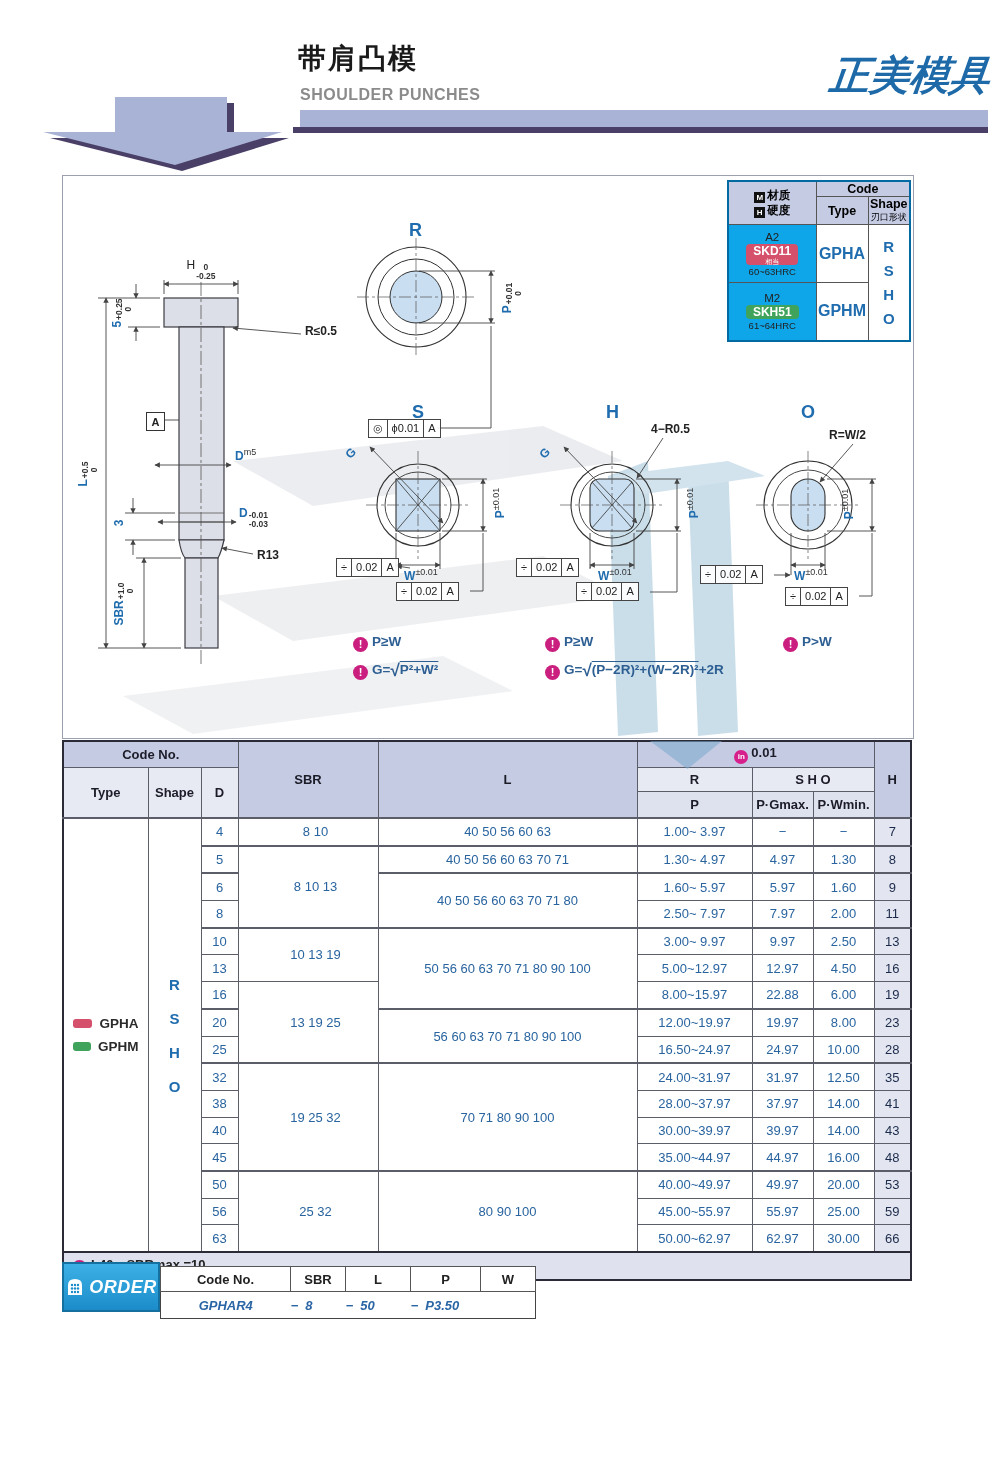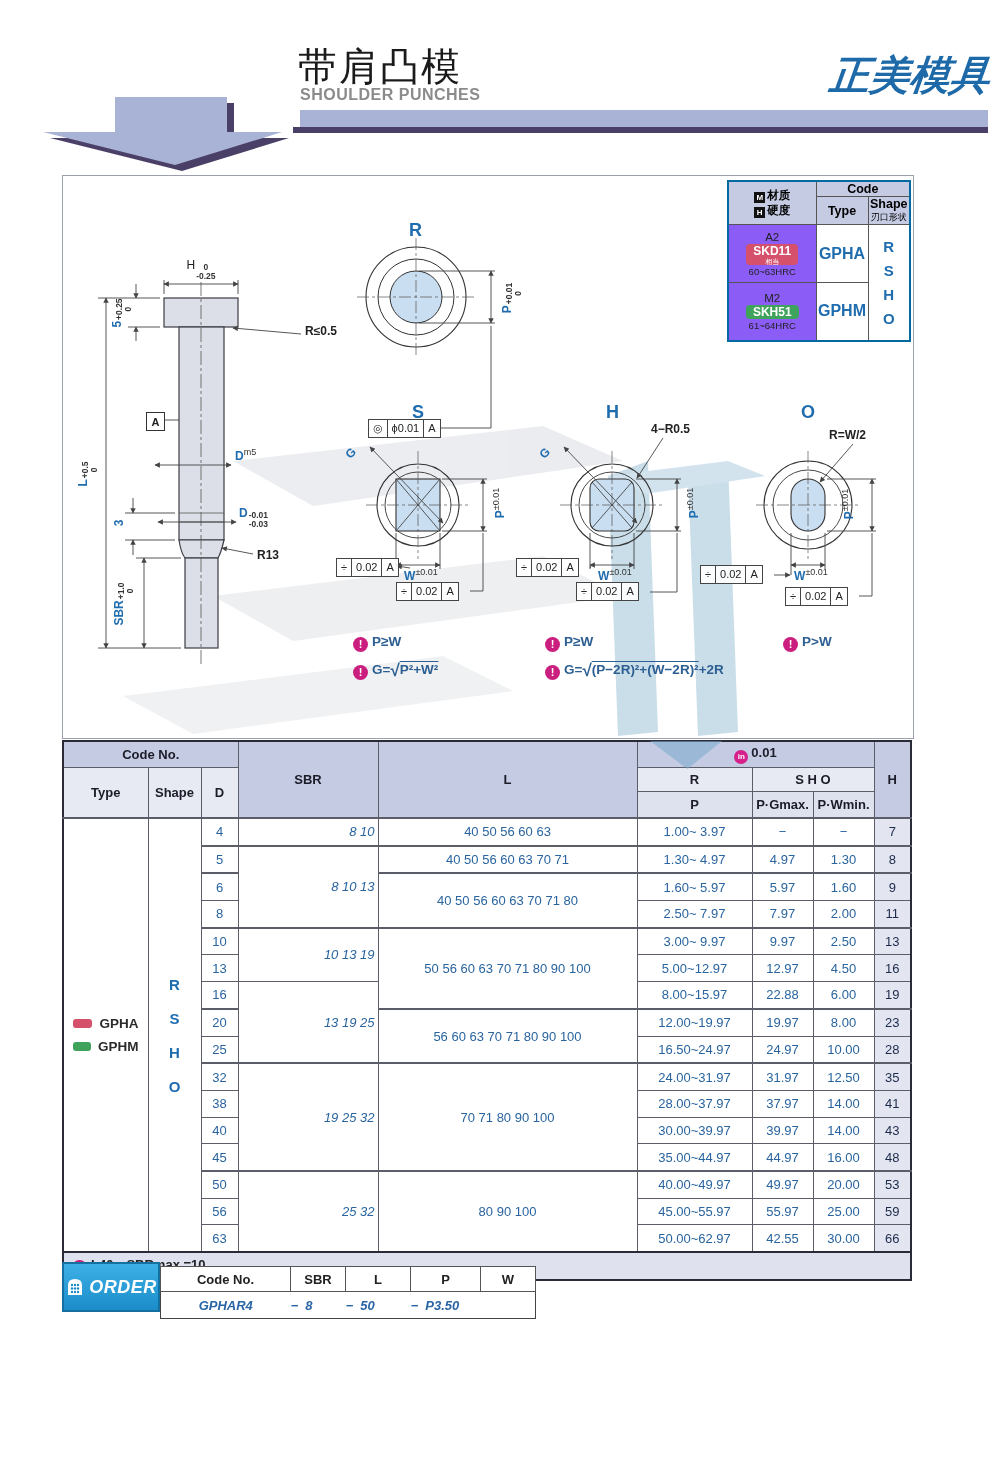--- a/index.html
+++ b/index.html
@@ -1,20 +1,20 @@
 <!DOCTYPE html>
 <html><head>
 <meta charset="utf-8">
 <style>
   html,body{margin:0;padding:0;background:#fff;font-family:"Liberation Sans",sans-serif;}
   #page{position:relative;width:1000px;height:1464px;background:#fff;overflow:hidden;}
   .abs{position:absolute;}
 
   
-  #title-zh{left:298px;top:40px;font-size:39px;font-weight:normal;color:#1a1a1a;letter-spacing:2px;}
+  #title-zh{left:298px;top:40px;font-size:28px;font-weight:bold;color:#1a1a1a;letter-spacing:2px;}
   #title-en{left:300px;top:86px;font-size:16px;font-weight:bold;color:#8b8b8b;letter-spacing:.5px;}
   #brand{left:620px;top:48px;width:370px;text-align:right;font-family:"DejaVu Serif",serif;
          font-size:40px;font-weight:bold;font-style:italic;color:#1e6aa8;transform:skewX(-6deg);}
   #hbar{left:300px;top:110px;width:688px;height:17px;background:#a9b3d6;}
   #hbar2{left:293px;top:127px;width:695px;height:6px;background:#4a3f66;}
 
   
   #panel{left:62px;top:175px;width:850px;height:562px;border:1px solid #9aa0ad;background:#fff;}
   #panel svg{position:absolute;left:0;top:0;}
   .lbl{position:absolute;font-size:12px;color:#222;white-space:nowrap;}
@@ -38,42 +38,42 @@
   .datumbox{position:absolute;width:17px;height:17px;border:1.4px solid #333;background:#fff;
             display:flex;align-items:center;justify-content:center;font-size:11px;font-weight:bold;color:#222;}
 
   
   #mat{position:absolute;left:664px;top:4px;border-collapse:collapse;table-layout:fixed;width:182px;
        border:2px solid #0369a1;font-size:11px;}
   #mat th,#mat td{border:1px solid #555;text-align:center;padding:0;}
   #mat .mh{background:#c5cbe3;font-weight:bold;font-size:12.5px;}
   #mat .mleft{background:#c5cbe3;font-weight:bold;font-size:11.5px;}
   #mat .zh{font-size:9px;font-weight:normal;}
-  #mat .steelcell{background:#8b5cf6;}
+  #mat .steelcell{background:#0ea5e9;}
   #mat .typ{color:#1f6cae;font-size:16px;font-weight:bold;background:#fff;}
   #mat .shapes{color:#1f6cae;font-size:15px;font-weight:bold;background:#fff;}
   #mat .shapes div{margin:7px 0;}
   .sq{display:inline-flex;width:11px;height:11px;background:#111;color:#fff;font-size:8px;
       font-weight:bold;align-items:center;justify-content:center;margin-right:2px;vertical-align:-1px;}
   .badge{display:inline-block;border-radius:4px;color:#fff;font-weight:bold;font-size:12px;
          padding:1px 7px 0 7px;line-height:13px;margin:1px 0;}
   .badge .note{display:block;font-size:7px;line-height:7px;font-weight:normal;}
   .grade{font-size:11.5px;color:#222;}
   .hard{font-size:9.5px;color:#222;}
 
   
   #spec{position:absolute;left:62px;top:740px;border-collapse:collapse;table-layout:fixed;width:848px;
         border:2px solid #2b2b38;font-size:13px;}
   #spec th,#spec td{border:1px solid #5b5d68;text-align:center;overflow:hidden;}
   #spec thead th{font-weight:600;color:#1c1c28;background:#c5cbe3;height:23px;}
   #spec thead tr.sub th{background:#e7e9f3;height:21px;}
   #spec thead tr.sub2 th{background:#dee1ee;height:23px;}
   #spec thead{border-bottom:2px solid #2b2b38;}
   #spec td{height:25.7px;color:#29649f;padding:0 3px;}
-  #spec td.sbr{text-align:right;padding-left:18px;font-style:italic;}
+  #spec td.sbr{text-align:center;padding-left:18px;}
   #spec td.h{background:#e3e6f1;color:#1b2a4a;}
   #spec tbody tr.grp td{border-top-width:2px;}
   #spec .type-cell{background:#fff;}
   #spec .shape-cell{background:#fff;color:#1f6cae;font-weight:bold;font-size:15px;}
   #spec .shape-cell div{margin:17px 0;}
   .leg{display:flex;align-items:center;justify-content:flex-start;gap:7px;margin:8px 6px;
        color:#2b2b2b;font-weight:bold;font-size:13.5px;}
   .sw{display:inline-block;width:21px;height:9px;border-radius:3px;}
   #spec tr.note-row td{background:#dfe2ee;color:#222;text-align:left;padding-left:8px;height:26px;
         font-size:13px;font-weight:600;border-top:2px solid #2b2b38;}
@@ -590,21 +590,21 @@
         <tr>
           <td class="d">56</td>
           <td class="p">45.00~55.97</td>
           <td class="g">55.97</td>
           <td class="w">25.00</td>
           <td class="h">59</td>
         </tr>
         <tr>
           <td class="d">63</td>
           <td class="p">50.00~62.97</td>
-          <td class="g">42.55</td>
+          <td class="g">62.97</td>
           <td class="w">30.00</td>
           <td class="h">66</td>
         </tr>
         <tr class="note-row">
           <td colspan="9"><span class="bang"></span><span>L40→SBRmax.=10</span></td>
         </tr>
       </tbody>
   </table>
   <div class="abs" id="wtri"></div>
 

